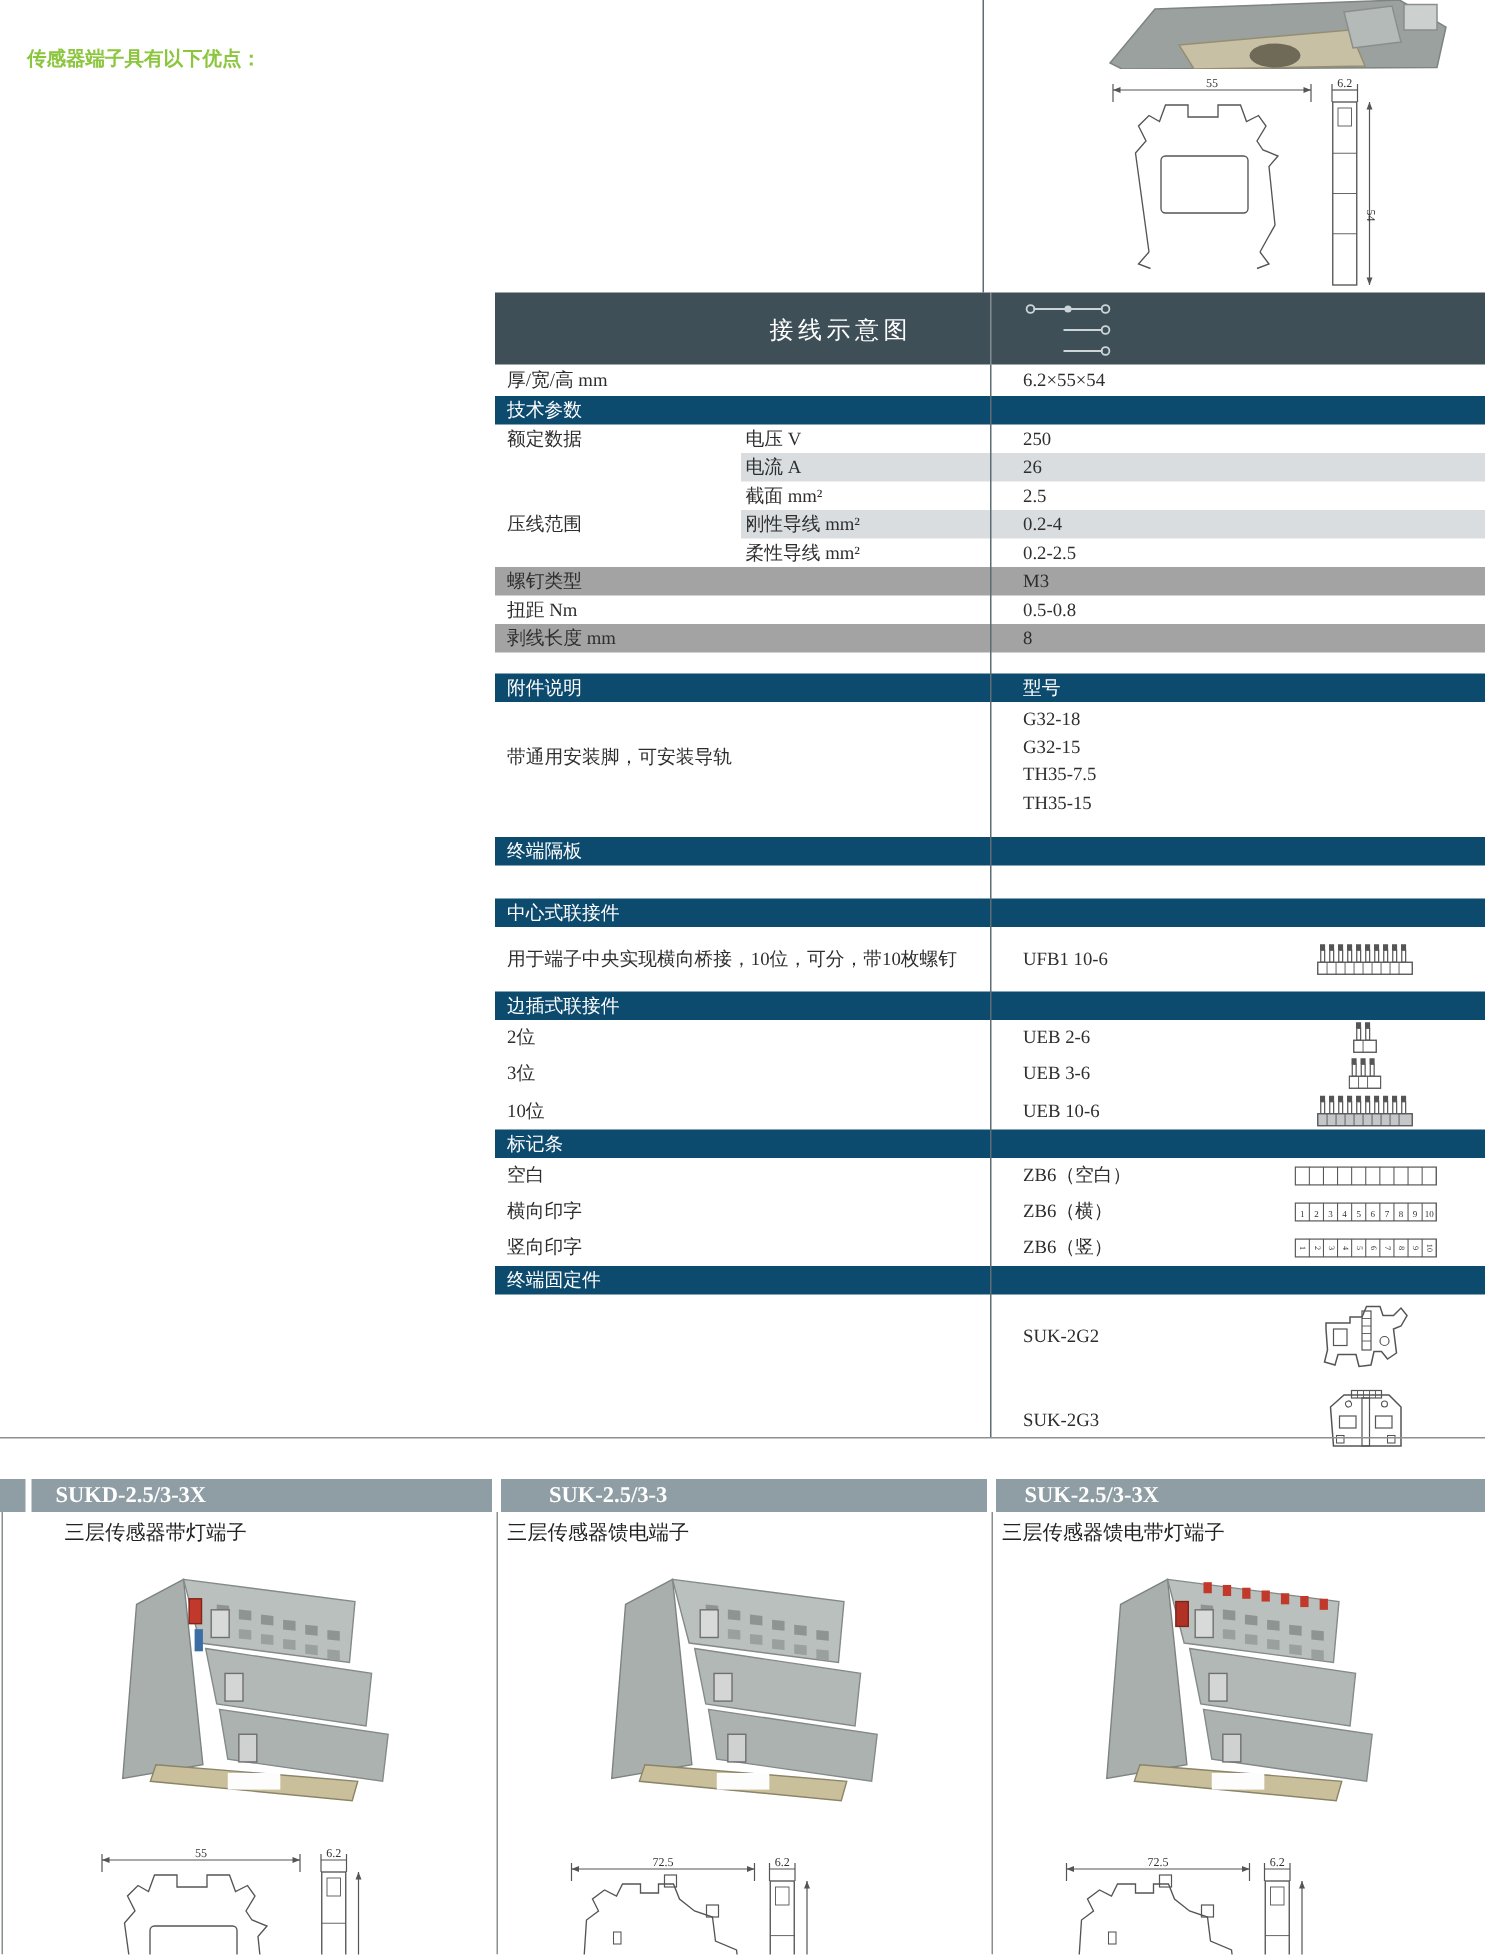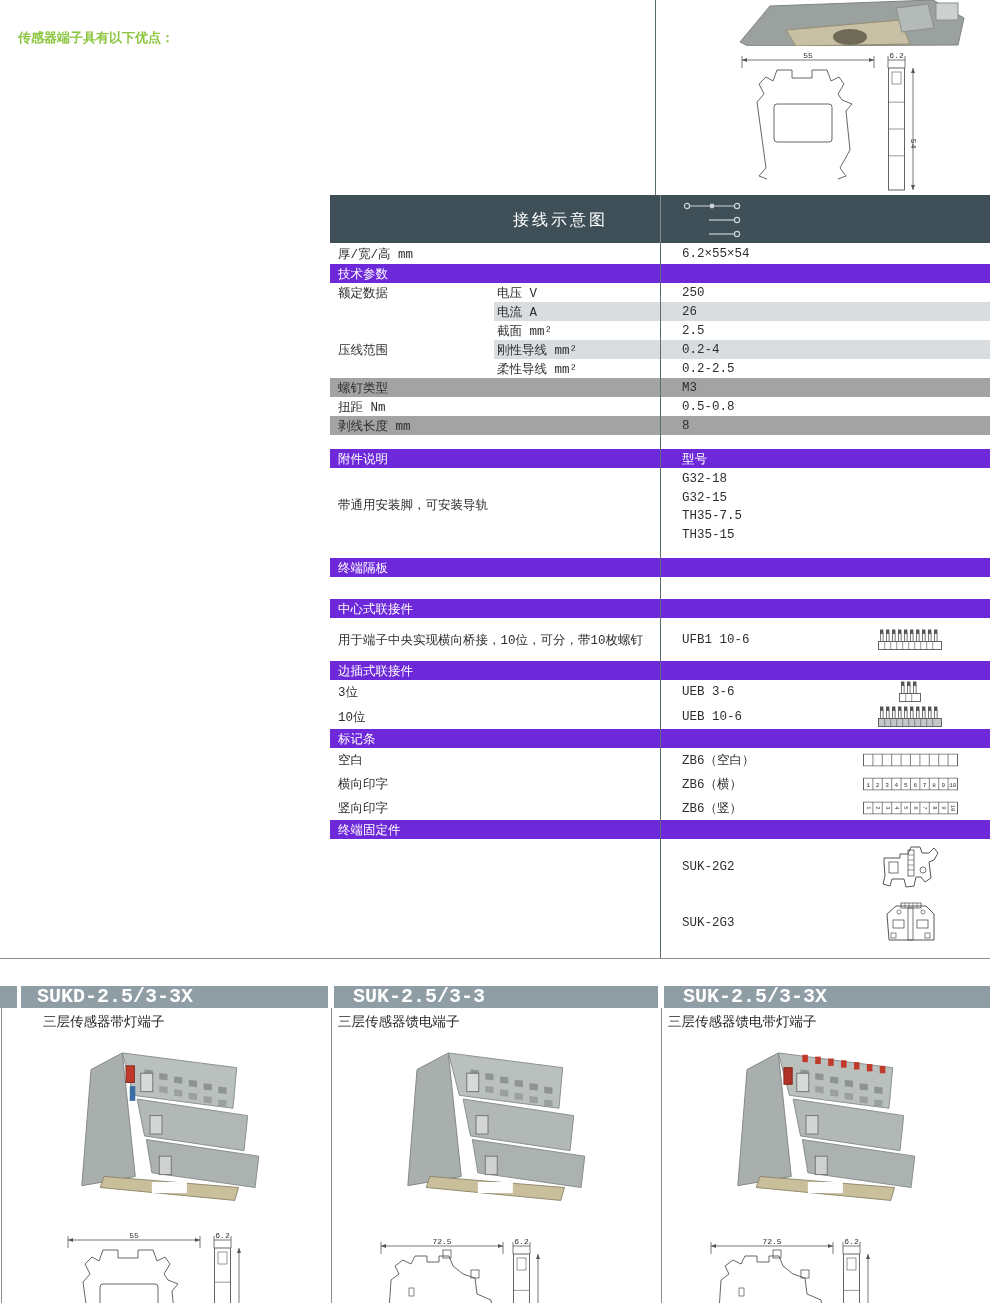--- a/index.html
+++ b/index.html
@@ -1,44 +1,44 @@
 <!DOCTYPE html>
 <html><head>
 <meta charset="utf-8">
 <style>
   *{box-sizing:border-box;margin:0;padding:0}
   body{margin:0;background:#fff}
   .page{position:relative;width:990px;height:1303px;overflow:hidden;background:#fff;
-        font-family:Liberation Mono, monospace;color:#333}
+        font-family:Liberation Serif, serif;color:#333}
   .abs{position:absolute}
   
   .intro{left:18px;top:30px;font-size:13px;line-height:17.5px}
   .intro .hd{color:#8cc63f;font-weight:bold;margin-bottom:1px}
   .intro .it{color:#3a3a3a}
   
   .vline{width:1px;background:#5d6d74}
   .hline{height:1px;background:#8f8f8f}
   
   .tbl{left:330px;top:195px;width:660px}
   .tbl-head{position:relative;height:48px;background:#3e4f57;color:#fff}
   .tbl-title{position:absolute;left:183px;top:15px;font-size:16px;letter-spacing:3px;font-weight:500}
   .trow{position:relative;font-size:12.5px;color:#2e2e2e}
-  .tsection{background:#6d28d9;color:#fff}
+  .tsection{background:#0c4a6e;color:#fff}
   .shadeF{background:#a3a3a3}
   .shadeP{position:absolute;left:164px;right:0;top:0;bottom:0;background:#d9dde0}
   .c{position:absolute;top:50%;transform:translateY(-50%);white-space:nowrap}
   .cl{left:8px}.cs{left:167px}.cv{left:352px}
   .cicon{position:absolute;right:24px;top:50%;transform:translateY(-50%);width:112px;
          display:flex;justify-content:center;align-items:center}
   .multiV{position:absolute;left:352px;top:2px;line-height:18.5px}
   .tdiv{position:absolute;left:330px;top:48px;width:1px;background:#5d6d74}
   .tdivh{position:absolute;left:330px;top:0;width:1px;height:48px;background:rgba(255,255,255,.35)}
   
   .prod-bar{position:absolute;height:22px;background:#8f9da4;color:#fff;font-weight:bold;
-            font-size:20px;line-height:22px}
+            font-size:15px;line-height:22px}
   .prod-sub{position:absolute;font-size:13.5px;color:#222;white-space:nowrap}
   .coldiv{position:absolute;width:1px;background:#8a8f8d}
   svg{display:block}
 </style>
 </head>
 <body>
 
 <div class="page">
 
   <div class="abs intro">
@@ -201,20 +201,34 @@
               <line x1="42.7" y1="13" x2="42.7" y2="21" stroke="#555" stroke-width="0.6"></line>
               <line x1="48.7" y1="13" x2="48.7" y2="21" stroke="#555" stroke-width="0.6"></line>
               <line x1="54.7" y1="13" x2="54.7" y2="21" stroke="#555" stroke-width="0.6"></line>
             </svg>
           </span>
         </div>
         <div class="trow tsection" style="height: 19px;">
           <span class="c cl">边插式联接件</span>
         </div>
         <div class="trow" style="height: 24px;">
+          <span class="c cl">2位</span>
+          <span class="c cv">UEB 2-6</span>
+          <span class="cicon">
+            <svg width="16" height="23" viewBox="0 0 16 23">
+              <rect x="2" y="1" width="3.4" height="4" fill="#555"></rect>
+              <rect x="2.5" y="5" width="2.6" height="8" fill="none" stroke="#555" stroke-width="0.8"></rect>
+              <rect x="8" y="1" width="3.4" height="4" fill="#555"></rect>
+              <rect x="8.5" y="5" width="2.6" height="8" fill="none" stroke="#555" stroke-width="0.8"></rect>
+              <rect x="0.5" y="13" width="15" height="8" fill="#fff" stroke="#555" stroke-width="0.9"></rect>
+              <line x1="6.7" y1="13" x2="6.7" y2="21" stroke="#555" stroke-width="0.6"></line>
+            </svg>
+          </span>
+        </div>
+        <div class="trow" style="height: 24px;">
           <span class="c cl">3位</span>
           <span class="c cv">UEB 3-6</span>
           <span class="cicon">
             <svg width="22" height="23" viewBox="0 0 22 23">
               <rect x="2" y="1" width="3.4" height="4" fill="#555"></rect>
               <rect x="2.5" y="5" width="2.6" height="8" fill="none" stroke="#555" stroke-width="0.8"></rect>
               <rect x="8" y="1" width="3.4" height="4" fill="#555"></rect>
               <rect x="8.5" y="5" width="2.6" height="8" fill="none" stroke="#555" stroke-width="0.8"></rect>
               <rect x="14" y="1" width="3.4" height="4" fill="#555"></rect>
               <rect x="14.5" y="5" width="2.6" height="8" fill="none" stroke="#555" stroke-width="0.8"></rect>
@@ -438,21 +452,21 @@
             <line x1="152.5" y1="103.84" x2="168.5" y2="103.84" stroke="#555" stroke-width="0.6"></line>
             <rect x="156" y="20" width="9" height="12" fill="none" stroke="#555" stroke-width="0.6"></rect>
             <line x1="177" y1="16" x2="177" y2="138" stroke="#555" stroke-width="0.8"></line>
             <path d="M177 16 l-2 5 h4 z" fill="#555"></path>
             <path d="M177 138 l-2 -5 h4 z" fill="#555"></path>
             <text x="175" y="91.64" font-size="8" fill="#333" text-anchor="middle" transform="rotate(90 175 91.64)">54</text>
           </svg>
         </div>
       </div>
       <div class="abs" style="left: 330px; top: 985px; width: 330px; height: 318px;">
-        <div class="prod-bar" style="left: 4px; top: 1px; width: 324px; padding-left: 19px;"><span>SUK-2.5/3-3</span></div>
+        <div class="prod-bar" style="left: 4px; top: 1px; width: 324px; padding-left: 32px;"><span>SUK-2.5/3-3</span></div>
         <div class="prod-sub" style="left: 8px; top: 28px;">三层传感器馈电端子</div>
         <div class="abs" style="left: 52px; top: 52px;">
           <svg width="212" height="172" viewBox="0 0 230 180">
             <polygon points="38,32 72,14 86,148 28,158" fill="#a9afac" stroke="#7d8381" stroke-width="1"></polygon>
   <polygon points="72,14 196,30 192,74 84,60" fill="#bac0bd" stroke="#848a87" stroke-width="1"></polygon>
   <polygon points="88,64 208,82 204,120 96,104" fill="#b2b8b5" stroke="#848a87" stroke-width="1"></polygon>
   <polygon points="98,108 220,126 216,160 104,144" fill="#acb2af" stroke="#848a87" stroke-width="1"></polygon>
             <rect x="96" y="22" width="9" height="7" fill="#8e9492" transform="skewY(6)"></rect>
             <rect x="96" y="36" width="9" height="7" fill="#9aa09d" transform="skewY(6)"></rect>
             <rect x="112" y="24" width="9" height="7" fill="#8e9492" transform="skewY(6)"></rect>

